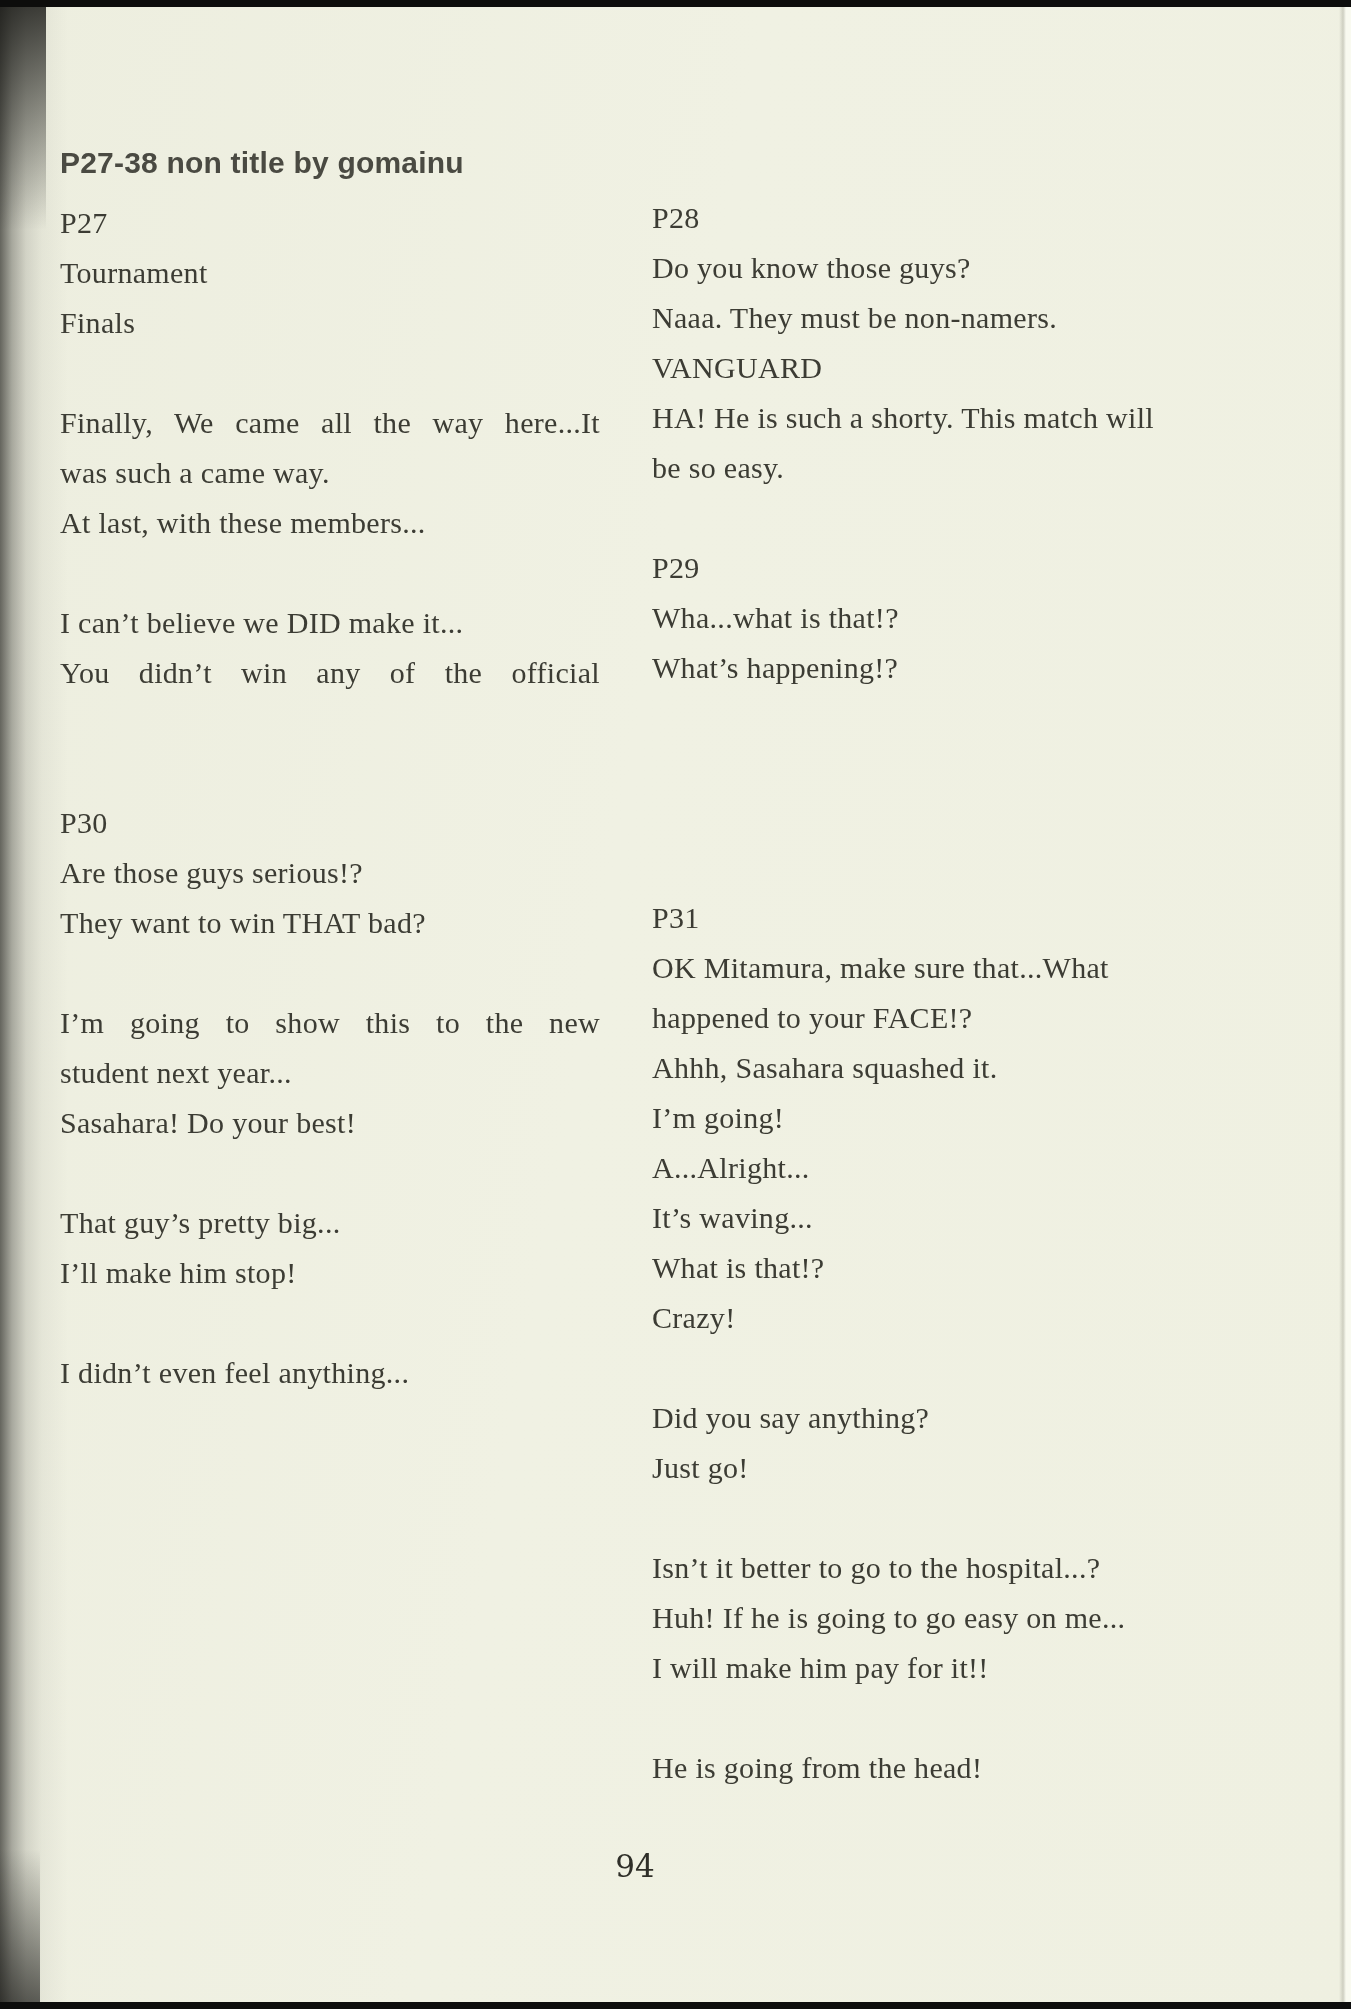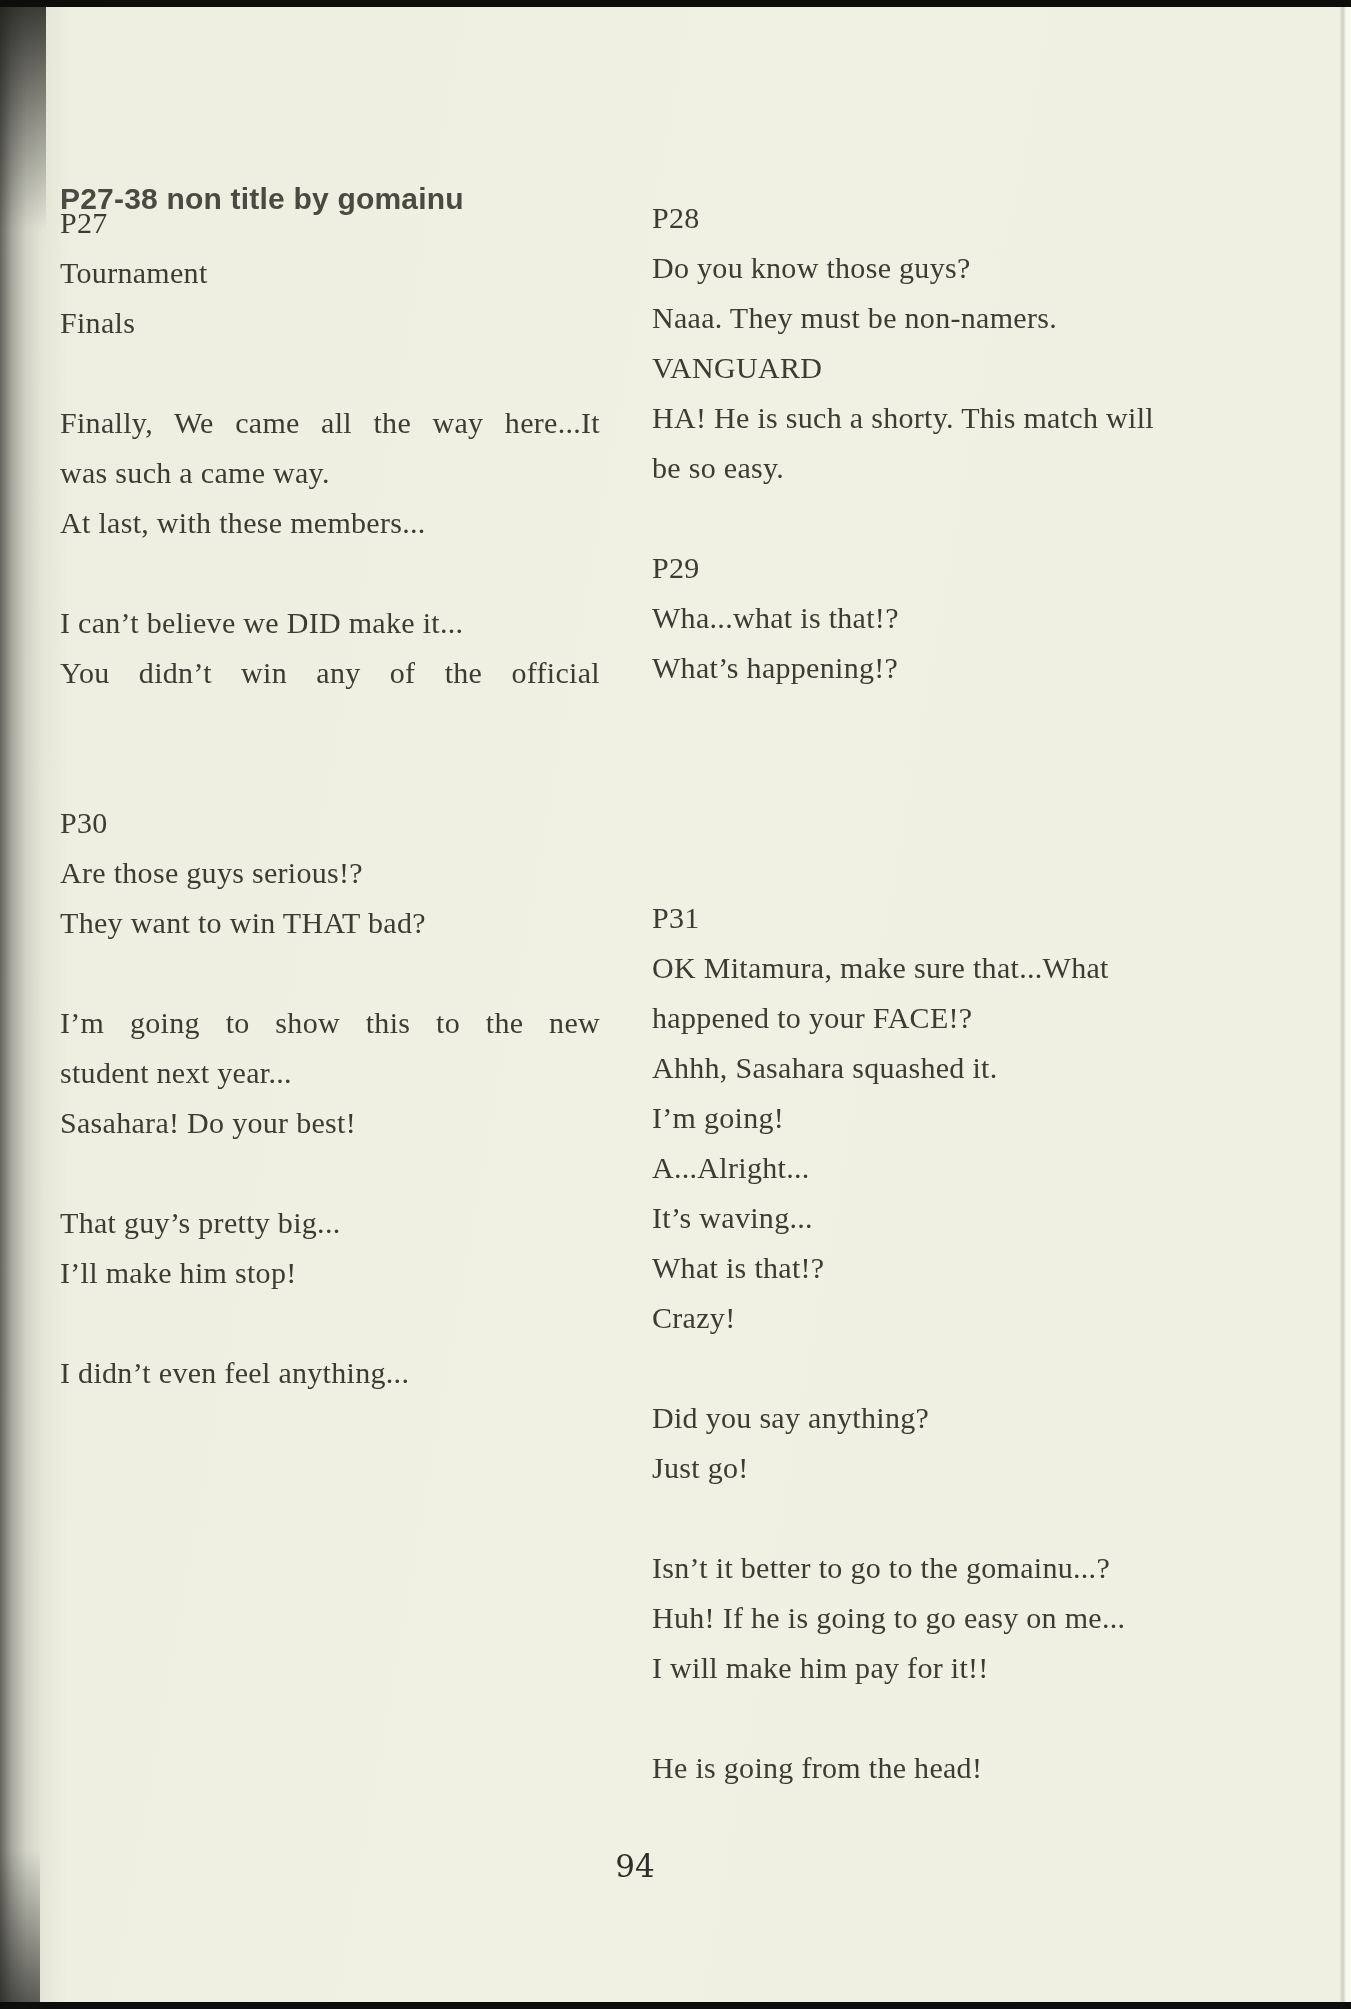--- a/index.html
+++ b/index.html
@@ -63,21 +63,20 @@
   .page-title {
     position: absolute;
     left: 60px; top: 146px;
     font-family: "Liberation Sans", "DejaVu Sans", sans-serif;
     font-weight: bold;
     font-size: 30px;
     letter-spacing: 0.2px;
     color: #4a4a42;
     white-space: nowrap;
     z-index: 2;
-    margin-top: 36px;
   }
 
   .col {
     position: absolute;
     width: 540px;
     z-index: 2;
   }
   .col-left  { left: 60px;  top: 198px; }
   .col-right { left: 652px; top: 193px; }
 
@@ -163,21 +162,21 @@
   <div class="line">Ahhh, Sasahara squashed it.</div>
   <div class="line">I’m going!</div>
   <div class="line">A...Alright...</div>
   <div class="line">It’s waving...</div>
   <div class="line">What is that!?</div>
   <div class="line">Crazy!</div>
   <div class="sp1"></div>
   <div class="line">Did you say anything?</div>
   <div class="line">Just go!</div>
   <div class="sp1"></div>
-  <div class="line">Isn’t it better to go to the gomainu...?</div>
+  <div class="line">Isn’t it better to go to the hospital...?</div>
   <div class="line">Huh! If he is going to go easy on me...</div>
   <div class="line">I will make him pay for it!!</div>
   <div class="sp1"></div>
   <div class="line">He is going from the head!</div>
 </div>
 
 <div class="page-number">94</div>
 
 <div class="scan-edge-bottom"></div>
 

